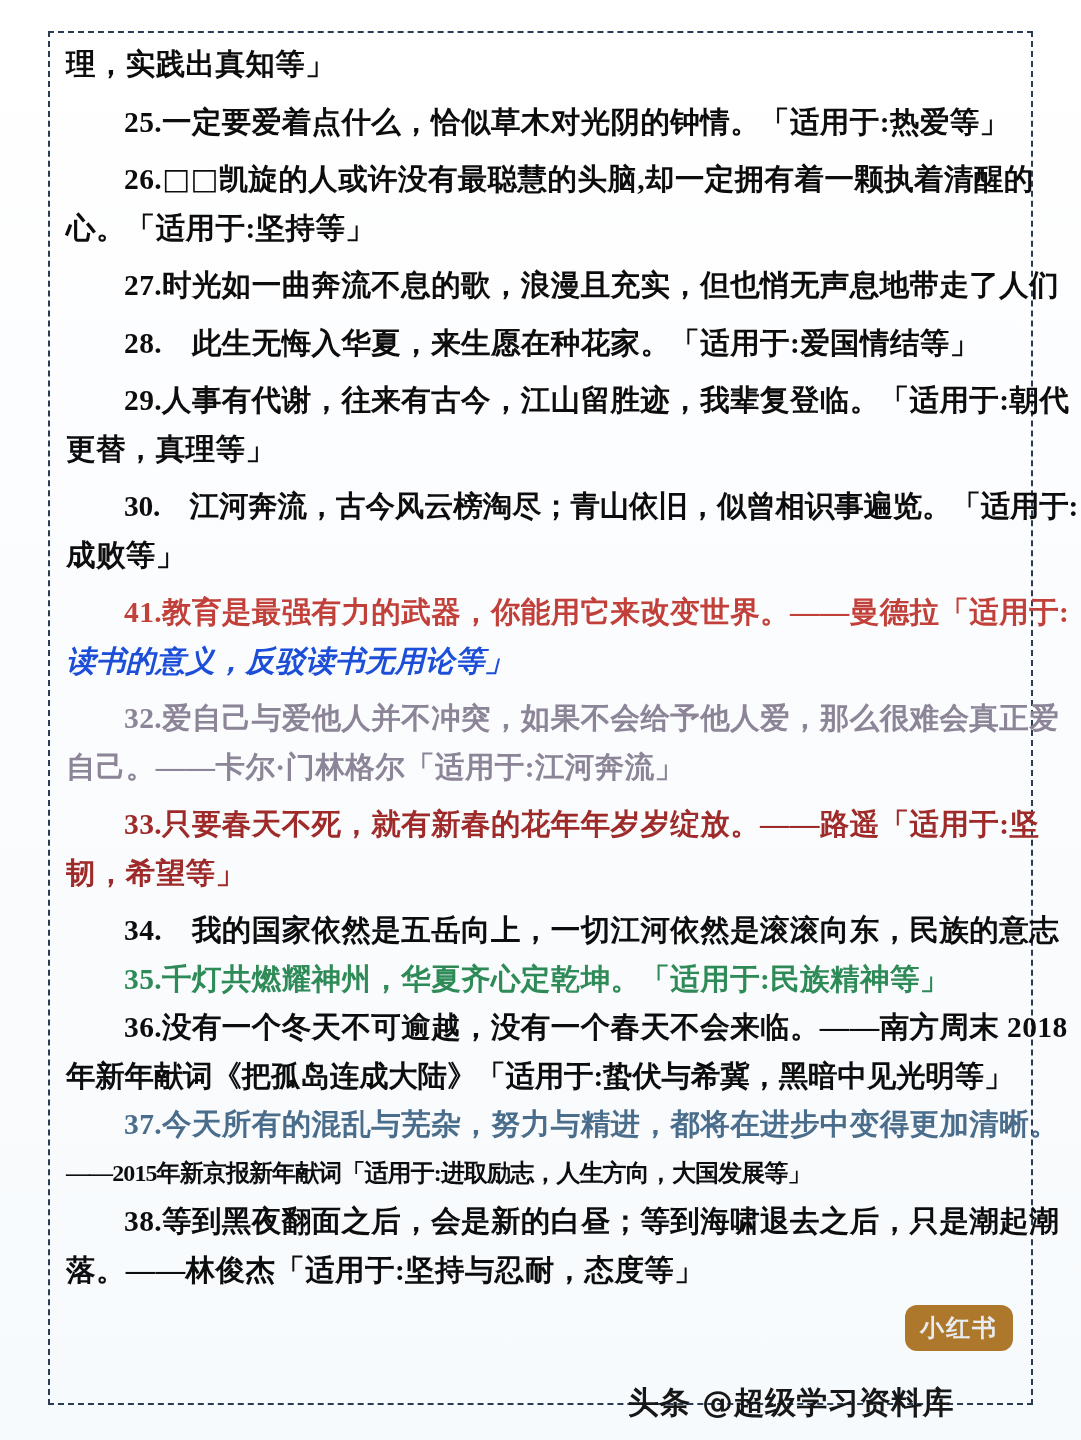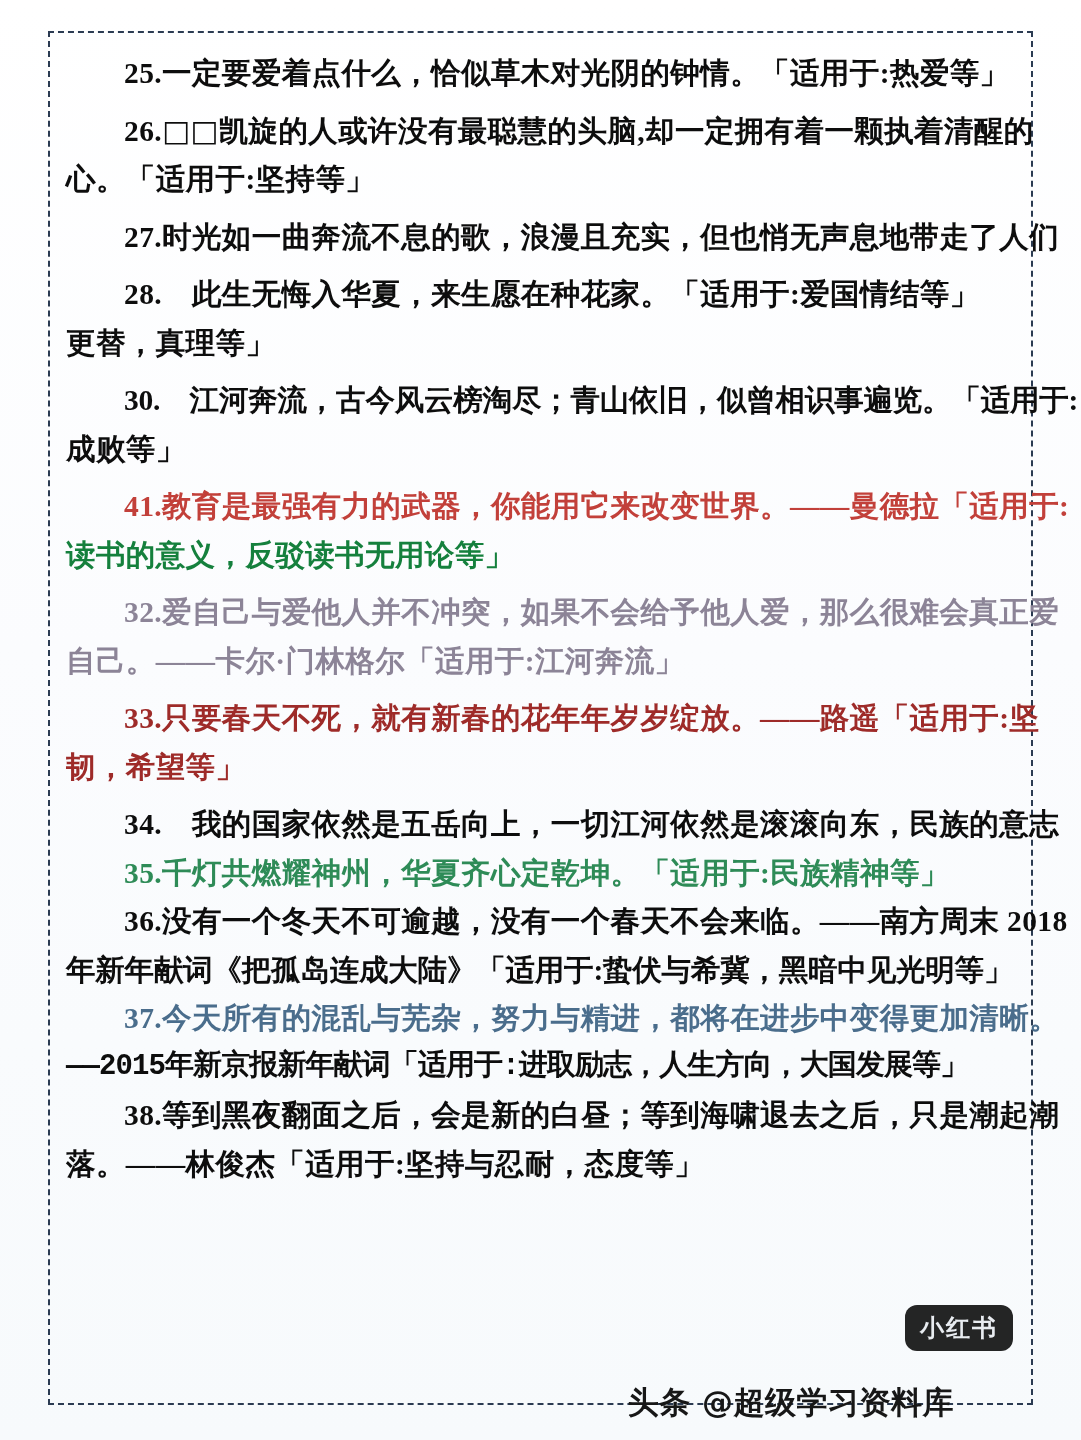--- a/index.html
+++ b/index.html
@@ -60,38 +60,37 @@
     margin-top: 9px;
   }
   .line.gap-sm {
     margin-top: 0;
   }
   .line.tight {
     letter-spacing: -0.2px;
   }
   .line.tighter {
     letter-spacing: -0.9px;
-    font-size: 29px;
-    font-family: Liberation Mono, monospace;
+    font-size: 24px;
   }
 
   .tofu {
     font-family: "DejaVu Sans", sans-serif;
     font-weight: 400;
   }
 
   
   .wm-xhs {
     position: absolute;
     left: 905px;
     top: 1305px;
     width: 108px;
     height: 46px;
     border-radius: 12px;
-    background: #000000;
+    background: #a16207;
     color: #e6eaef;
     font-size: 24px;
     font-weight: 700;
     letter-spacing: 2px;
     display: flex;
     align-items: center;
     justify-content: center;
     font-family: "DejaVu Sans", sans-serif;
     opacity: 0.85;
   }
@@ -113,37 +112,39 @@
 </style>
 </head>
 <body>
 
 <div class="paper-tint"></div>
 
 <div class="page-frame"></div>
 
 <div class="content">
 
+  <div class="line">理，实践出真知等」</div>
 
   <div class="line indent gap">25.一定要爱着点什么，恰似草木对光阴的钟情。「适用于:热爱等」</div>
 
   <div class="line indent gap"><span>26.</span><span class="tofu">□□</span><span>凯旋的人或许没有最聪慧的头脑,却一定拥有着一颗执着清醒的</span></div>
   <div class="line">心。「适用于:坚持等」</div>
 
   <div class="line indent gap">27.时光如一曲奔流不息的歌，浪漫且充实，但也悄无声息地带走了人们</div>
 
   <div class="line indent gap">28.　此生无悔入华夏，来生愿在种花家。「适用于:爱国情结等」</div>
 
+  <div class="line indent gap">29.人事有代谢，往来有古今，江山留胜迹，我辈复登临。「适用于:朝代</div>
   <div class="line">更替，真理等」</div>
 
   <div class="line indent gap tight">30.　江河奔流，古今风云榜淘尽；青山依旧，似曾相识事遍览。「适用于:</div>
   <div class="line">成败等」</div>
 
   <div class="line indent gap" style="color:#c2403a;">41.教育是最强有力的武器，你能用它来改变世界。——曼德拉「适用于:</div>
-  <div class="line" style="color:#15803d;">读书的意义，反驳读书无用论等」</div>
+  <div class="line" style="color:#1d4ed8;font-style:italic;">读书的意义，反驳读书无用论等」</div>
 
   <div class="line indent gap" style="color:#8c8497;">32.爱自己与爱他人并不冲突，如果不会给予他人爱，那么很难会真正爱</div>
   <div class="line" style="color:#8c8497;">自己。——卡尔·门林格尔「适用于:江河奔流」</div>
 
   <div class="line indent gap" style="color:#9e2b29;">33.只要春天不死，就有新春的花年年岁岁绽放。——路遥「适用于:坚</div>
   <div class="line" style="color:#9e2b29;">韧，希望等」</div>
 
   <div class="line indent gap">34.　我的国家依然是五岳向上，一切江河依然是滚滚向东，民族的意志</div>
 
   <div class="line indent gap-sm" style="color:#2e8b57;">35.千灯共燃耀神州，华夏齐心定乾坤。「适用于:民族精神等」</div>

